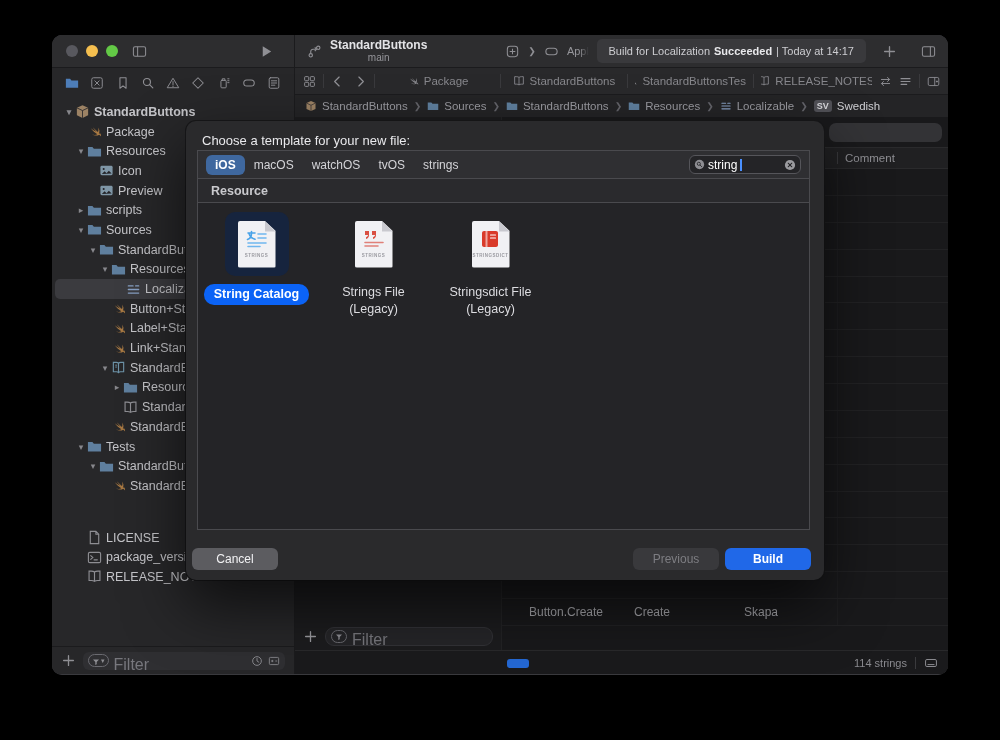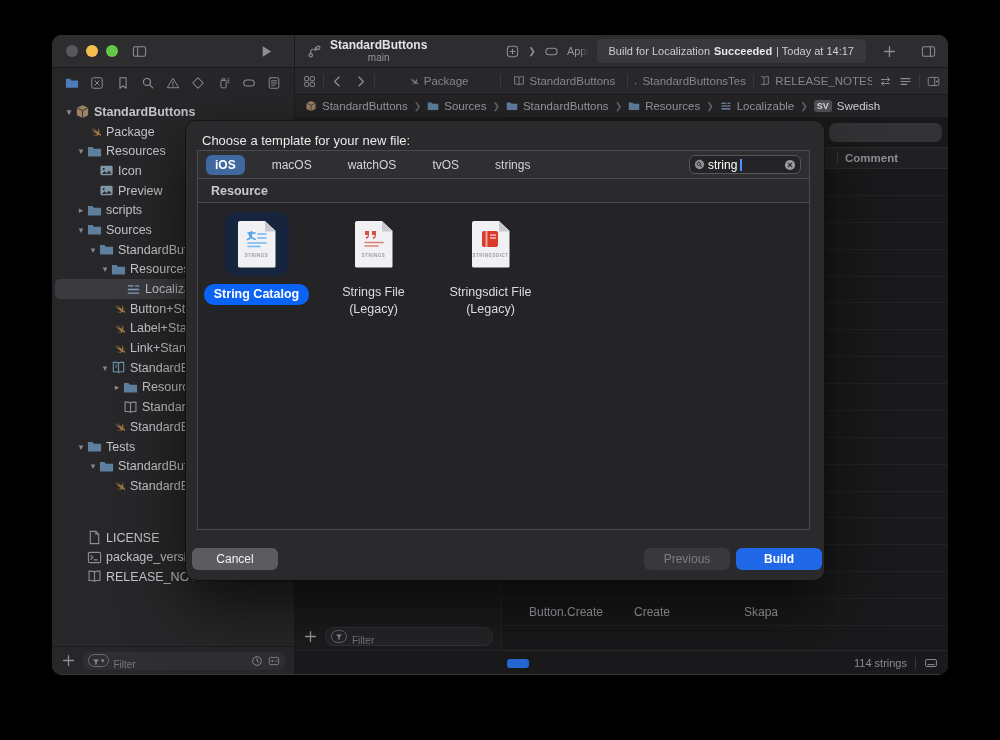--- a/index.html
+++ b/index.html
@@ -44,21 +44,21 @@
   .trow.lvl0 { font-weight:bold; }
   .ic-folder { color:#5f7f9e; } .ic-package { color:#9c8264; } .ic-book { color:#8e8e93; }
   .ic-swift { color:#a87943; } .ic-photo { color:#7f96a6; } .ic-strings { color:#87a0c4; }
   .ic-docc { color:#6d93a8; } .ic-doc { color:#8e8e93; } .ic-script { color:#8e8e93; }
 
   .sb-filter { height:28px; border-top:1px solid #1b1b1d; display:flex; align-items:center; padding:0 9px; gap:7px; }
   .pill { flex:1; height:18px; background:#2f2f32; border-radius:6px; display:flex; align-items:center; padding:0 5px; gap:5px; }
   .fcap { display:inline-flex; align-items:center; border:1px solid #6a6a70; border-radius:8px; height:13px; padding:0 3px; color:#8e8e93; gap:1px; }
   .fcap svg { width:8px; height:8px; }
   .fcap .cd { font-size:7px; color:#8e8e93; }
-  .ph { font-size:10px; color:#77777d; flex:1;margin-top:8px; }
+  .ph { font-size:16px; color:#77777d; flex:1;margin-top:8px; }
   .pill .tb-ic svg { width:12px; height:12px; }
 
   
   .editor { flex:1; display:flex; flex-direction:column; min-width:0; background:#1a1a1c; }
   .tabbar { height:27px; background:#29292b; border-bottom:1px solid #1b1b1d; display:flex; align-items:center; padding:0 8px; }
   .tabbar .tb-ic svg { width:13px; height:13px; }
   .tdiv { width:1px; height:14px; background:#3a3a3d; margin:0 7px; flex:none; }
   .tab { flex:1; min-width:0; display:flex; align-items:center; justify-content:center; gap:5px;
     font-size:11.5px; color:#87878c; overflow:hidden; white-space:nowrap; }
   .tab svg { width:12px; height:12px; flex:none; }
@@ -75,21 +75,21 @@
   .content { flex:1; display:flex; min-height:0; position:relative; }
   .left-pane { width:207px; border-right:1px solid #232325; position:relative; background:#1c1c1e; }
   .pane-filter { position:absolute; left:8px; right:8px; bottom:3px; height:22px; display:flex; align-items:center; gap:7px; }
   .pane-filter .plus { color:#9a9a9f; }
   .pane-filter .pill { background:#252528; border:1px solid #323236; height:19px; border-radius:9px; }
   .right-pane { flex:1; position:relative; min-width:0; background:#19191b; }
   .rp-field { position:absolute; top:6px; right:6px; width:113px; height:19px; background:#333336; border-radius:7px; }
   .rp-header { position:absolute; top:30px; left:0; right:0; height:22px; background:#202022;
     border-top:1px solid #2a2a2c; border-bottom:1px solid #2a2a2c; }
   .rp-header .colsep { position:absolute; left:335px; top:4px; bottom:4px; width:1px; background:#39393c; }
-  .rp-header .ctext { position:absolute; left:343px; top:0; line-height:20px; font-size:11.5px; font-weight:bold; color:#8f8f94; }
+  .rp-header .ctext { position:absolute; left:343px; top:0; line-height:20px; font-size:11.5px; font-weight:normal; color:#8f8f94; }
   .rows { position:absolute; top:52px; left:0; right:0; bottom:24px; display:flex; flex-direction:column; }
   .row { flex:1; border-bottom:1px solid #222224; position:relative; }
   .row .cell { position:absolute; top:50%; transform:translateY(-50%); font-size:12px; color:#a9a9ae; white-space:nowrap; }
   .row .c-key { left:27px; } .row .c-src { left:132px; } .row .c-tr { left:242px; }
   .row .rcolsep { position:absolute; left:335px; top:0; bottom:0; width:1px; background:#1e1e20; }
 
   .statusbar { height:24px; background:#1a1a1c; border-top:1px solid #29292b; display:flex; align-items:center;
     padding:0 10px; position:relative; }
   .chip { position:absolute; left:212px; top:8px; width:22px; height:9px; border-radius:3px; background:#2468d4; }
   .sb-right { margin-left:auto; display:flex; align-items:center; gap:8px; color:#8a8a8f; font-size:11px; }
@@ -121,21 +121,21 @@
   .tmpl.sel .tmpl-tile { background:#16243e; }
   .docicon { position:relative; width:38px; height:47px; background:#f1f1f4; border-radius:2px;
     clip-path:polygon(0 0, 71% 0, 100% 22%, 100% 100%, 0 100%); display:flex; flex-direction:column; align-items:center; }
   .docicon .fold { position:absolute; right:0; top:0; width:11px; height:11px; background:#c9c9cf;
     clip-path:polygon(0 0, 100% 100%, 0 100%); }
   .docicon .art { margin-top:8px; height:20px; display:flex; align-items:center; }
   .docicon .art svg { width:24px; height:18px; }
   .docicon .tag { margin-top:4px; font-size:4.5px; letter-spacing:.5px; color:#9a9aa0; font-weight:bold; }
   .tmpl-label { margin-top:8px; font-size:12.5px; color:#dcdce0; text-align:center; line-height:1.35; }
   .tmpl.sel .tmpl-label { background:#0b63f6; color:#fff; font-weight:bold; border-radius:10px; padding:2px 10px; }
-  .dlg-actions { position:absolute; left:6px; right:2px; bottom:10px; display:flex; gap:6px; }
+  .dlg-actions { position:absolute; left:6px; right:13px; bottom:10px; display:flex; gap:6px; }
   .btn { height:22px; min-width:86px; border:none; border-radius:6px; font-size:12px;
     font-family:"Liberation Sans",sans-serif; display:inline-flex; align-items:center; justify-content:center; }
   .btn.cancel { background:#5c5c60; color:#f2f2f4; }
   .btn.prev { background:#39393c; color:#7d7d82; margin-left:auto; }
   .btn.next { background:#2068e8; color:#fff; font-weight:bold; }
 </style>
 </head>
 <body>
 
 <div class="window">
@@ -771,21 +771,21 @@
             </span>
         </div>
       </div>
     </div>
   </div>
 
   <div class="dialog">
     <div class="dlg-title">Choose a template for your new file:</div>
     <div class="dlg-box">
       <div class="plat-row">
-        <span id="plats" style="display:flex;align-items:center;gap:18px">
+        <span id="plats" style="display:flex;align-items:center;gap:0">
             <span class="plat sel">iOS</span>
             <span class="plat">macOS</span>
             <span class="plat">watchOS</span>
             <span class="plat">tvOS</span>
             <span class="plat">strings</span>
           </span>
         <div class="dlg-search">
           <span class="ball">
               <svg viewBox="0 0 16 16">
                 <circle cx="8" cy="8" r="6.8" fill="currentColor"></circle>

